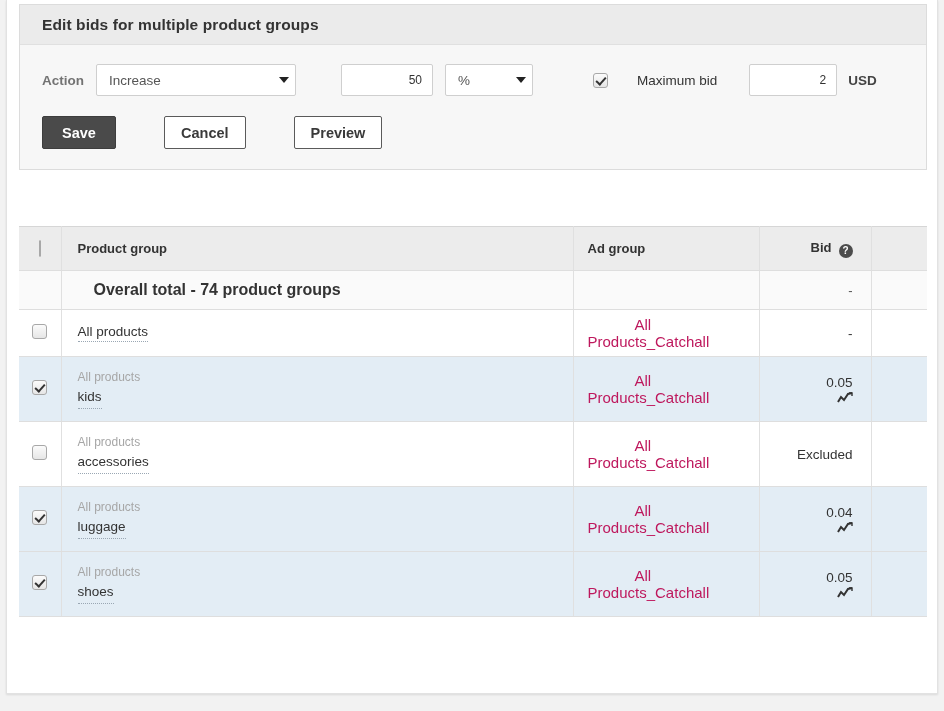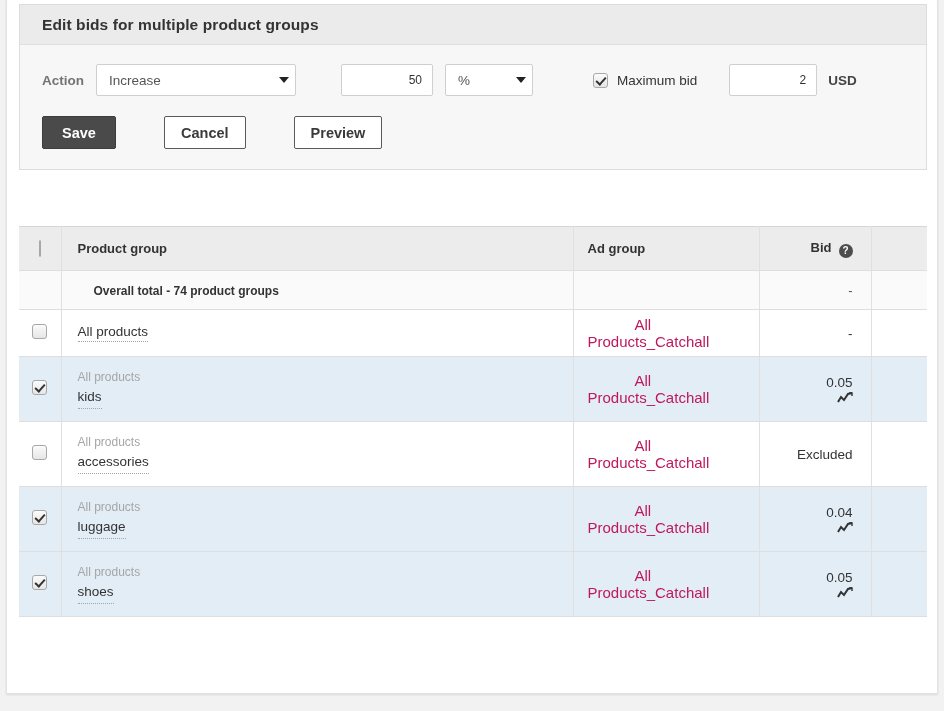--- a/index.html
+++ b/index.html
@@ -104,21 +104,21 @@
     color: #333;
     display: flex;
     align-items: center;
     justify-content: flex-end;
     padding-right: 10px;
   }
   #amount-input { width: 92px; }
   #maxbid-input { width: 88px; margin-left: 0; }
 
   
-  .cbx-wrap { display: flex; align-items: center; margin-left: 60px; }
+  .cbx-wrap { display: flex; align-items: center; margin-left: 60px; gap: 20px; }
   .cbx {
     width: 15px; height: 15px;
     border: 1px solid #a8a8a8;
     border-radius: 3px;
     background: linear-gradient(#fbfbfb,#e6e6e6);
     position: relative;
     flex: none;
   }
   .cbx.checked::after {
     content: "";
@@ -217,21 +217,21 @@
 
   tbody tr { background: #ffffff; }
   tbody tr.selected { background: #e3edf5; }
   tbody tr.total-row { background: #fafafa; }
 
   tbody td { height: 47px; }
   tbody tr.total-row td { height: 39px; }
   tbody tr.two-line td { height: 65px; }
 
   .total-text {
-    font-size: 12px;
+    font-size: 16px;
     font-weight: bold;
     color: #333;
     padding-left: 16px;
   }
   .pg-cell { padding-left: 16px; }
   .pg-parent {
     font-size: 12px;
     color: #a6a6a6;
     line-height: 16px;
   }

